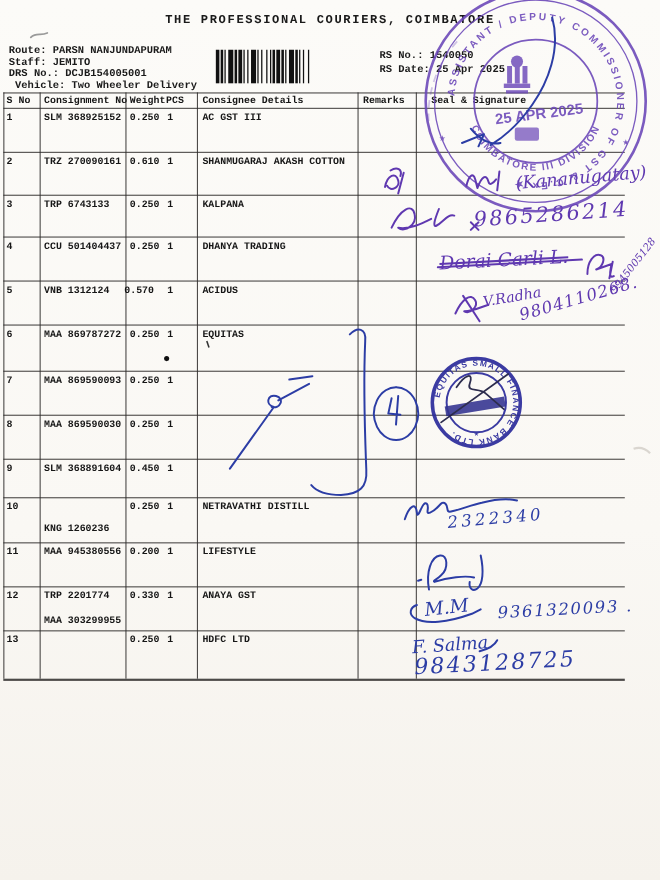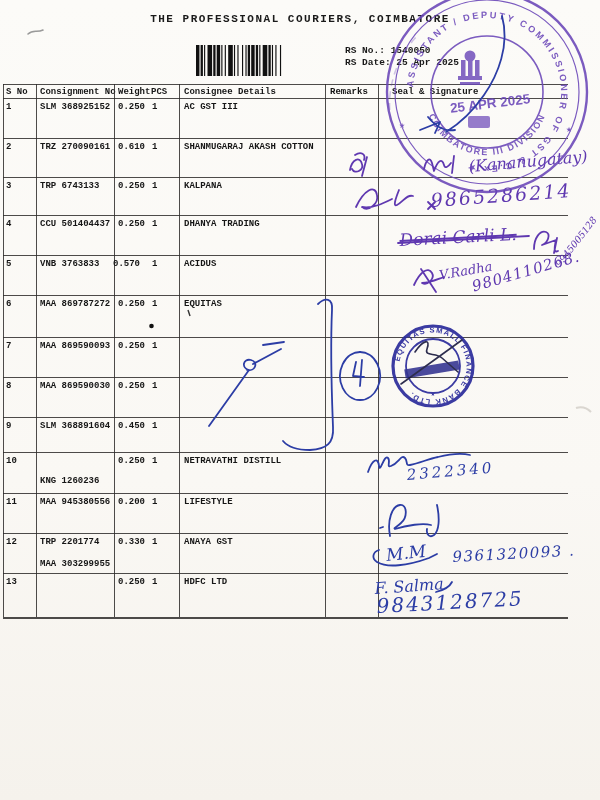--- a/index.html
+++ b/index.html
@@ -26,20 +26,26 @@
   svg{display:block;}
   .overlay{position:absolute;left:0;top:0;pointer-events:none;}
 </style>
 </head>
 <body>
 
 <div class="page">
 
   <div class="abs print title">THE PROFESSIONAL COURIERS, COIMBATORE</div>
 
+  <div class="abs print hdr-left">
+    <div><span>Route:</span> <span>PARSN NANJUNDAPURAM</span></div>
+    <div><span>Staff:</span> <span>JEMITO</span></div>
+    <div><span>DRS No.:</span> <span>DCJB154005001</span></div>
+    <div>&nbsp;<span>Vehicle:</span> <span>Two Wheeler Delivery</span></div>
+  </div>
 
   <div class="abs print hdr-right">
     <div><span>RS No.:</span> <span>1540050</span></div>
     <div><span>RS Date:</span> <span>25 Apr 2025</span></div>
   </div>
 
   <svg class="abs" id="barcode" style="left:196px;top:45px" width="150" height="31">
       <rect x="0" y="0" width="3.4499999999999997" height="31" fill="#111"></rect>
       <rect x="4.6" y="0" width="2.3" height="31" fill="#111"></rect>
       <rect x="8.049999999999999" y="0" width="1.15" height="31" fill="#111"></rect>
@@ -108,21 +114,21 @@
       <div class="cell" style="left: 40px; top: 181px;">TRP 6743133</div>
       <div class="cell" style="left: 118px; top: 181px;">0.250</div>
       <div class="cell" style="left: 152px; top: 181px;">1</div>
       <div class="cell" style="left: 184px; top: 181px;">KALPANA</div>
       <div class="cell" style="left: 6px; top: 219px;">4</div>
       <div class="cell" style="left: 40px; top: 219px;">CCU 501404437</div>
       <div class="cell" style="left: 118px; top: 219px;">0.250</div>
       <div class="cell" style="left: 152px; top: 219px;">1</div>
       <div class="cell" style="left: 184px; top: 219px;">DHANYA TRADING</div>
       <div class="cell" style="left: 6px; top: 259px;">5</div>
-      <div class="cell" style="left: 40px; top: 259px;">VNB 3763833</div>
+      <div class="cell" style="left: 40px; top: 259px;">VNB 1312124</div>
       <div class="cell" style="left: 102px; top: 259px; margin-left: 11px;">0.570</div>
       <div class="cell" style="left: 152px; top: 259px;">1</div>
       <div class="cell" style="left: 184px; top: 259px;">ACIDUS</div>
       <div class="cell" style="left: 6px; top: 299px;">6</div>
       <div class="cell" style="left: 40px; top: 299px;">MAA 869787272</div>
       <div class="cell" style="left: 118px; top: 299px;">0.250</div>
       <div class="cell" style="left: 152px; top: 299px;">1</div>
       <div class="cell" style="left: 184px; top: 299px;">EQUITAS</div>
       <div class="cell" style="left: 6px; top: 341px;">7</div>
       <div class="cell" style="left: 40px; top: 341px;">MAA 869590093</div>

